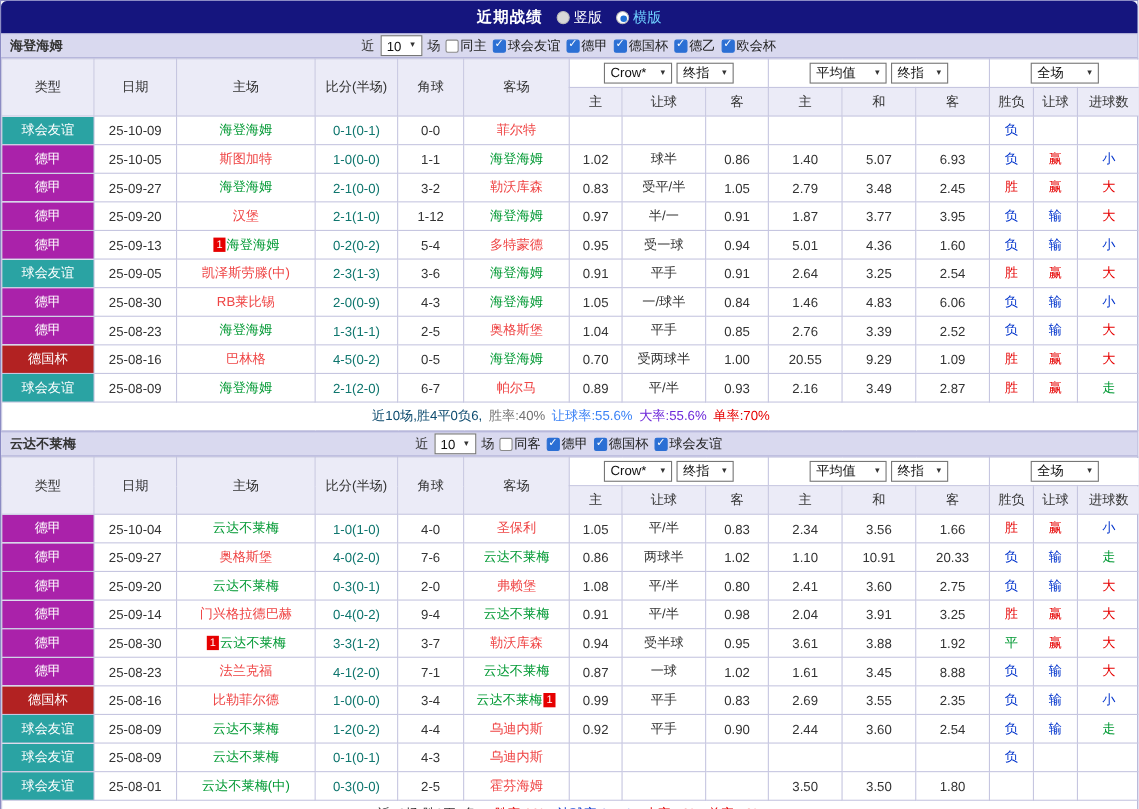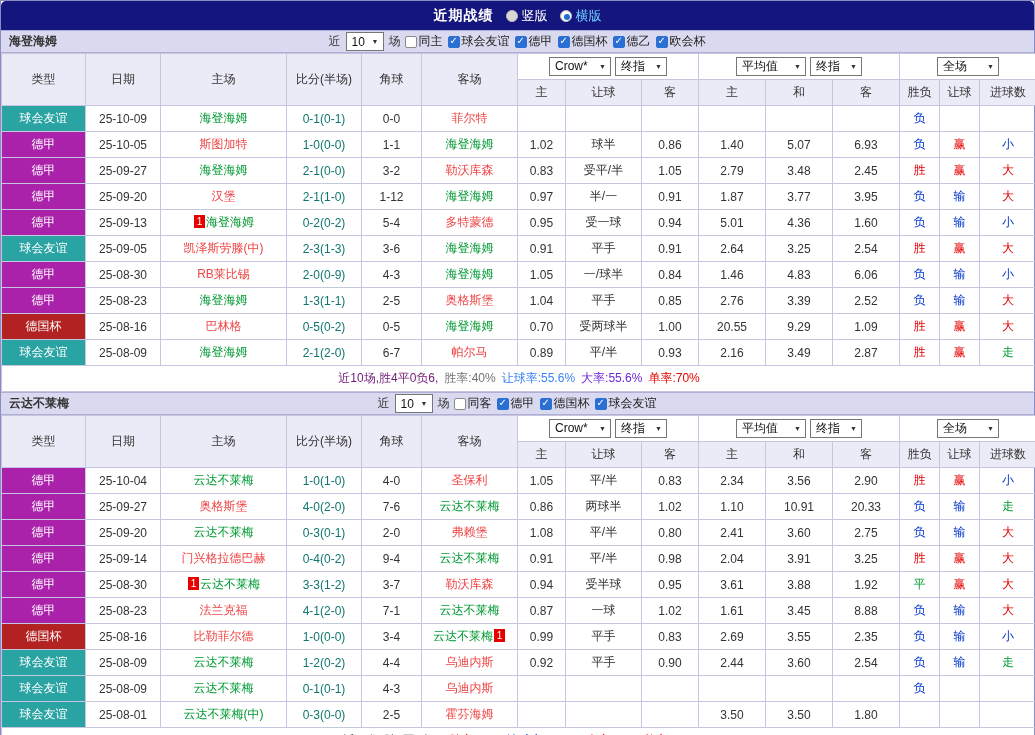--- a/index.html
+++ b/index.html
@@ -282,21 +282,21 @@
               <td>3.39</td>
               <td>2.52</td>
               <td style="color:#0033cc">负</td>
               <td style="color:#0033cc">输</td>
               <td style="color:#e60000">大</td>
             </tr>
             <tr>
               <td style="background:#b22222;color:#ffffff">德国杯</td>
               <td>25-08-16</td>
               <td><span class="tlink">巴林格</span></td>
-              <td><span class="score">0-5(0-2)</span></td>
+              <td><span class="score">4-5(0-2)</span></td>
               <td>0-5</td>
               <td><span class="tlink hl">海登海姆</span></td>
               <td>0.70</td>
               <td>受两球半</td>
               <td>1.00</td>
               <td>20.55</td>
               <td>9.29</td>
               <td>1.09</td>
               <td style="color:#e60000">胜</td>
               <td style="color:#e60000">赢</td>
@@ -313,21 +313,21 @@
               <td>平/半</td>
               <td>0.93</td>
               <td>2.16</td>
               <td>3.49</td>
               <td>2.87</td>
               <td style="color:#e60000">胜</td>
               <td style="color:#e60000">赢</td>
               <td style="color:#009933">走</td>
             </tr>
             <tr>
-              <td colspan="15" class="sumcell"><span style="color:#701a75">近10场,胜4平0负6,</span><span style="color:#737373">胜率:40%</span><span style="color:#3b82f6">让球率:55.6%</span><span style="color:#6d28d9">大率:55.6%</span><span style="color:#e60000">单率:70%</span></td>
+              <td colspan="15" class="sumcell"><span style="color:#0c4a6e">近10场,胜4平0负6,</span><span style="color:#737373">胜率:40%</span><span style="color:#3b82f6">让球率:55.6%</span><span style="color:#6d28d9">大率:55.6%</span><span style="color:#e60000">单率:70%</span></td>
             </tr>
           </tbody>
         </table>
       </div>
       <div class="section">
         <div class="teambar">
           <span class="teamname">云达不莱梅</span>
           <span class="filters">
             <span>近</span>
             <span class="selbox" style="min-width:38px">
@@ -416,21 +416,21 @@
               <td>25-10-04</td>
               <td><span class="tlink hl">云达不莱梅</span></td>
               <td><span class="score">1-0(1-0)</span></td>
               <td>4-0</td>
               <td><span class="tlink">圣保利</span></td>
               <td>1.05</td>
               <td>平/半</td>
               <td>0.83</td>
               <td>2.34</td>
               <td>3.56</td>
-              <td>2.90</td>
+              <td>1.66</td>
               <td style="color:#e60000">胜</td>
               <td style="color:#e60000">赢</td>
               <td style="color:#0033cc">小</td>
             </tr>
             <tr>
               <td style="background:#aa22aa;color:#ffffff">德甲</td>
               <td>25-09-27</td>
               <td><span class="tlink">奥格斯堡</span></td>
               <td><span class="score">4-0(2-0)</span></td>
               <td>7-6</td>

